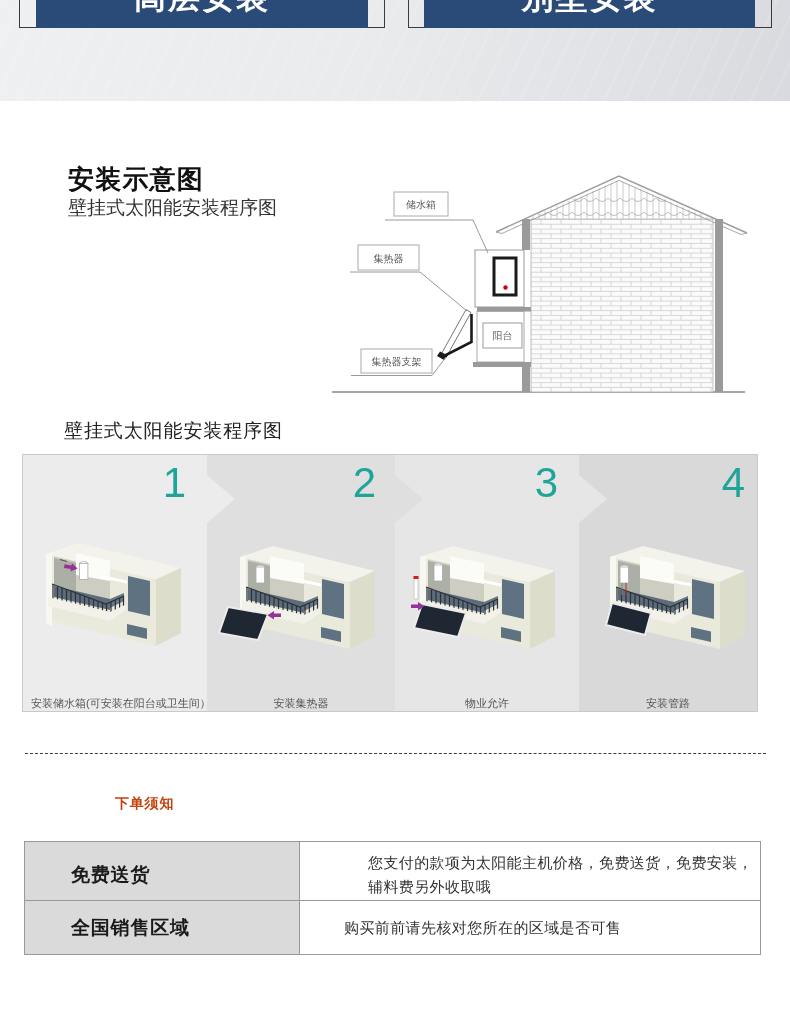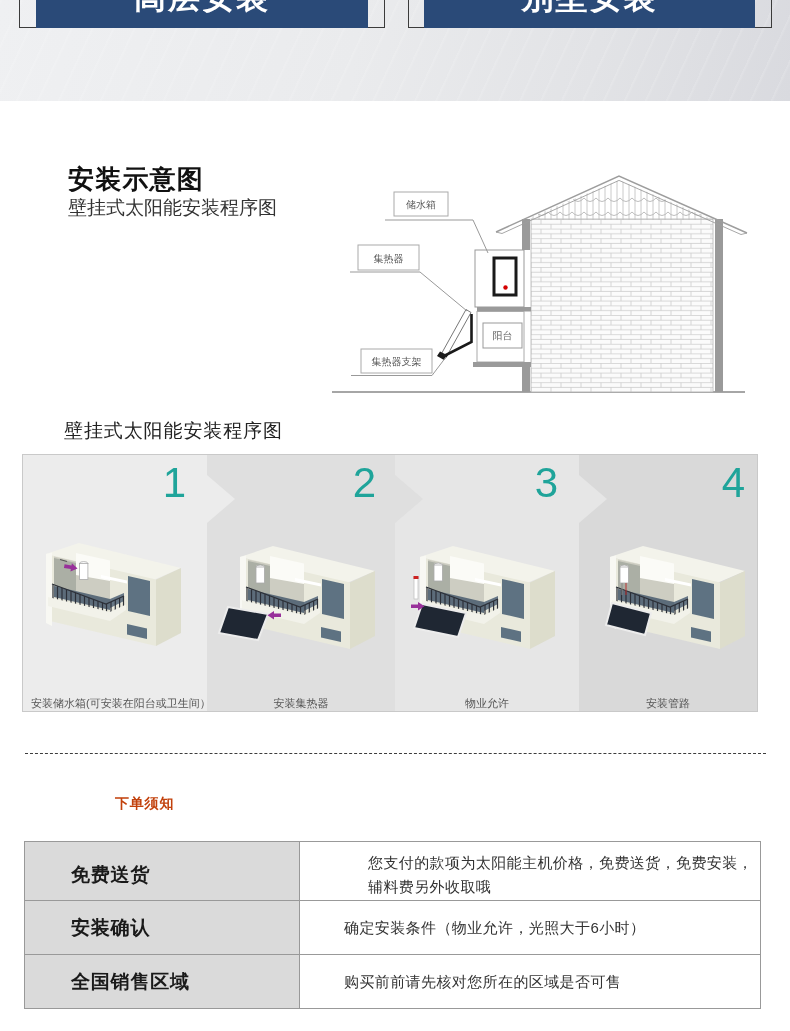--- a/index.html
+++ b/index.html
@@ -249,22 +249,18 @@
 
 <div class="dash"></div>
 <div class="h2">下单须知</div>
 
 <table class="info">
   <tbody>
       <tr class="r1">
         <td class="k">免费送货</td>
       <td class="v">您支付的款项为太阳能主机价格，免费送货，免费安装，<br>辅料费另外收取哦</td>
       </tr>
-  <tr class="r2">
-        <td class="k">安装确认</td>
-      <td class="v">确定安装条件（物业允许，光照大于6小时）</td>
-      </tr>
   <tr class="r3">
         <td class="k">全国销售区域</td>
       <td class="v">购买前前请先核对您所在的区域是否可售</td>
       </tr>
 </tbody>
   </table>
 
 </body></html>

